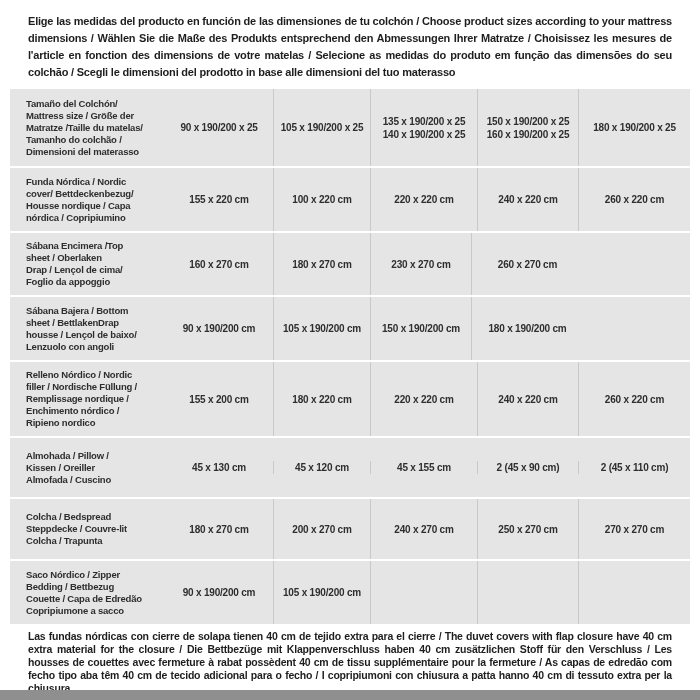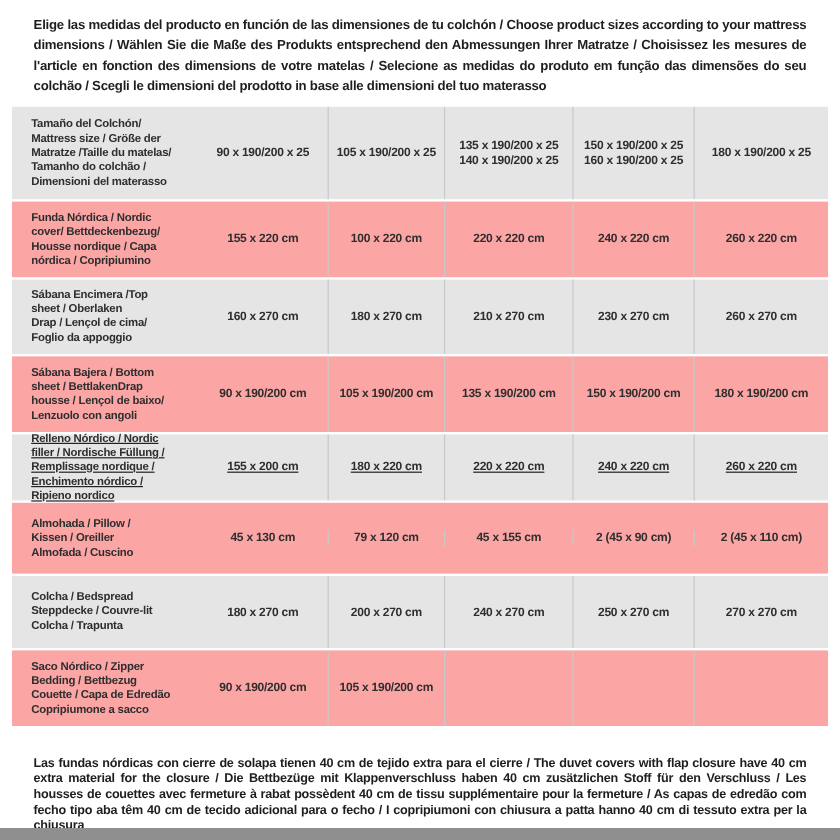--- a/index.html
+++ b/index.html
@@ -18,26 +18,26 @@
     letter-spacing:-0.2px;
   }
   .sizes-table{
     position:absolute;top:89px;left:10px;width:680px;
     display:flex;flex-direction:column;
   }
   .row{
     display:flex;flex-direction:row;width:680px;margin-bottom:2px;
   }
   .row.odd{background:#e5e5e5;}
-  .row.even{background:#fca5a5;}
+  .row.even{background:#e5e5e5;}
   .r1{height:77px;}
   .r2{height:63px;}
   .r3{height:62px;}
   .r4{height:63px;}
-  .r5{height:55px;text-decoration:underline;}
+  .r5{height:74px;}
   .r6{height:59px;align-items:center;}
   .r7{height:60px;}
   .r8{height:63px;}
   .cell{
     display:flex;align-items:center;justify-content:center;
     font-weight:bold;white-space:pre-line;
     box-sizing:border-box;
   }
   .cell.label{
     width:155px;justify-content:flex-start;text-align:left;
@@ -100,33 +100,31 @@
       <div class="cell val v5">260 x 220 cm</div>
     </div>
 
     <div class="row odd r3">
       <div class="cell label">Sábana Encimera /Top
 sheet / Oberlaken
 Drap / Lençol de cima/
 Foglio da appoggio</div>
       <div class="cell val v1">160 x 270 cm</div>
       <div class="cell val v2">180 x 270 cm</div>
-      <div class="cell val v3">210 x 270 cm</div>
       <div class="cell val v4">230 x 270 cm</div>
       <div class="cell val v5">260 x 270 cm</div>
     </div>
 
     <div class="row even r4">
       <div class="cell label">Sábana Bajera / Bottom
 sheet / BettlakenDrap
 housse / Lençol de baixo/
 Lenzuolo con angoli</div>
       <div class="cell val v1">90 x 190/200 cm</div>
       <div class="cell val v2">105 x 190/200 cm</div>
-      <div class="cell val v3">135 x 190/200 cm</div>
       <div class="cell val v4">150 x 190/200 cm</div>
       <div class="cell val v5">180 x 190/200 cm</div>
     </div>
 
     <div class="row odd r5">
       <div class="cell label">Relleno Nórdico / Nordic
 filler / Nordische Füllung /
 Remplissage nordique /
 Enchimento nórdico /
 Ripieno nordico</div>
@@ -135,21 +133,21 @@
       <div class="cell val v3">220 x 220 cm</div>
       <div class="cell val v4">240 x 220 cm</div>
       <div class="cell val v5">260 x 220 cm</div>
     </div>
 
     <div class="row even r6">
       <div class="cell label">Almohada  / Pillow /
 Kissen / Oreiller
 Almofada / Cuscino</div>
       <div class="cell val v1">45 x 130 cm</div>
-      <div class="cell val v2">79 x 120 cm</div>
+      <div class="cell val v2">45 x 120 cm</div>
       <div class="cell val v3">45 x 155 cm</div>
       <div class="cell val v4">2 (45 x 90 cm)</div>
       <div class="cell val v5">2 (45 x 110 cm)</div>
     </div>
 
     <div class="row odd r7">
       <div class="cell label">Colcha / Bedspread
 Steppdecke / Couvre-lit
 Colcha / Trapunta</div>
       <div class="cell val v1">180 x 270 cm</div>

